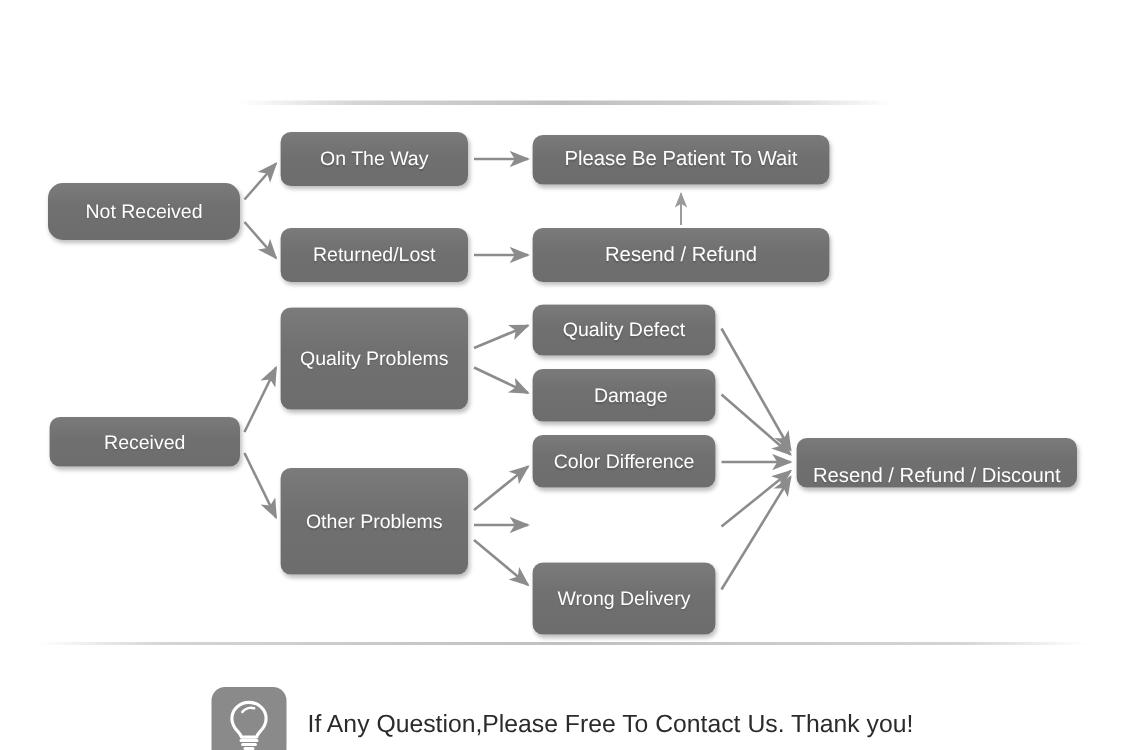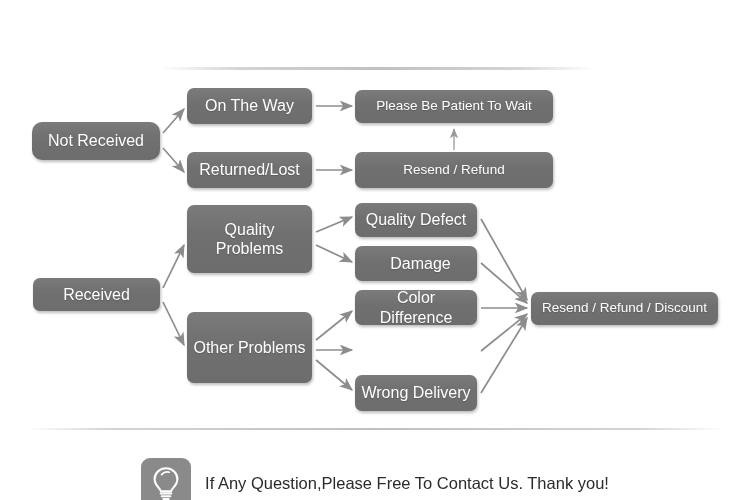--- a/index.html
+++ b/index.html
@@ -64,21 +64,21 @@
     box-sizing: border-box;
     background: #727272;
     background-image: linear-gradient(to bottom, #7b7b7b 0%, #707070 42%, #6d6d6d 100%);
     border-radius: 7px;
     box-shadow: 1px 2px 3px rgba(0,0,0,0.26);
     color: #ffffff;
     display: flex;
     align-items: center;
     justify-content: center;
     text-align: center;
-    font-size: 16px;
+    font-size: 13px;
     font-weight: 400;
     line-height: 1.2;
     padding: 0 6px;
     text-shadow: 0 1px 1px rgba(0,0,0,0.18);
   }
   .node.wide { font-size: 13.5px; }
 
   
   #footer-divider {
     position: absolute;
@@ -208,25 +208,25 @@
 
     <div class="node" style="left:355px; top:246px; width:122px; height:35px;padding-left:15px;">
       <span>Damage</span>
     </div>
 
     <div class="node" style="left:355px; top:290px; width:122px; height:35px;">
       <span>Color Difference</span>
     </div>
 
 
-    <div class="node" style="left:355px; top:375px; width:122px; height:36px;">
+    <div class="node" style="left:355px; top:375px; width:122px; height:48px;">
       <span>Wrong Delivery</span>
     </div>
 
-    <div class="node wide" style="left:531px; top:292px; width:187px; height:33px;">
+    <div class="node wide" style="left:531px; top:292px; width:187px; height:33px;align-items:flex-end;">
       <span>Resend / Refund / Discount</span>
     </div>
 
   </div>
 
   <div id="footer-divider"></div>
 
   <div id="footer">
     <div id="bulb-badge">
       <svg width="34" height="38" viewBox="0 0 34 38" xmlns="http://www.w3.org/2000/svg">

